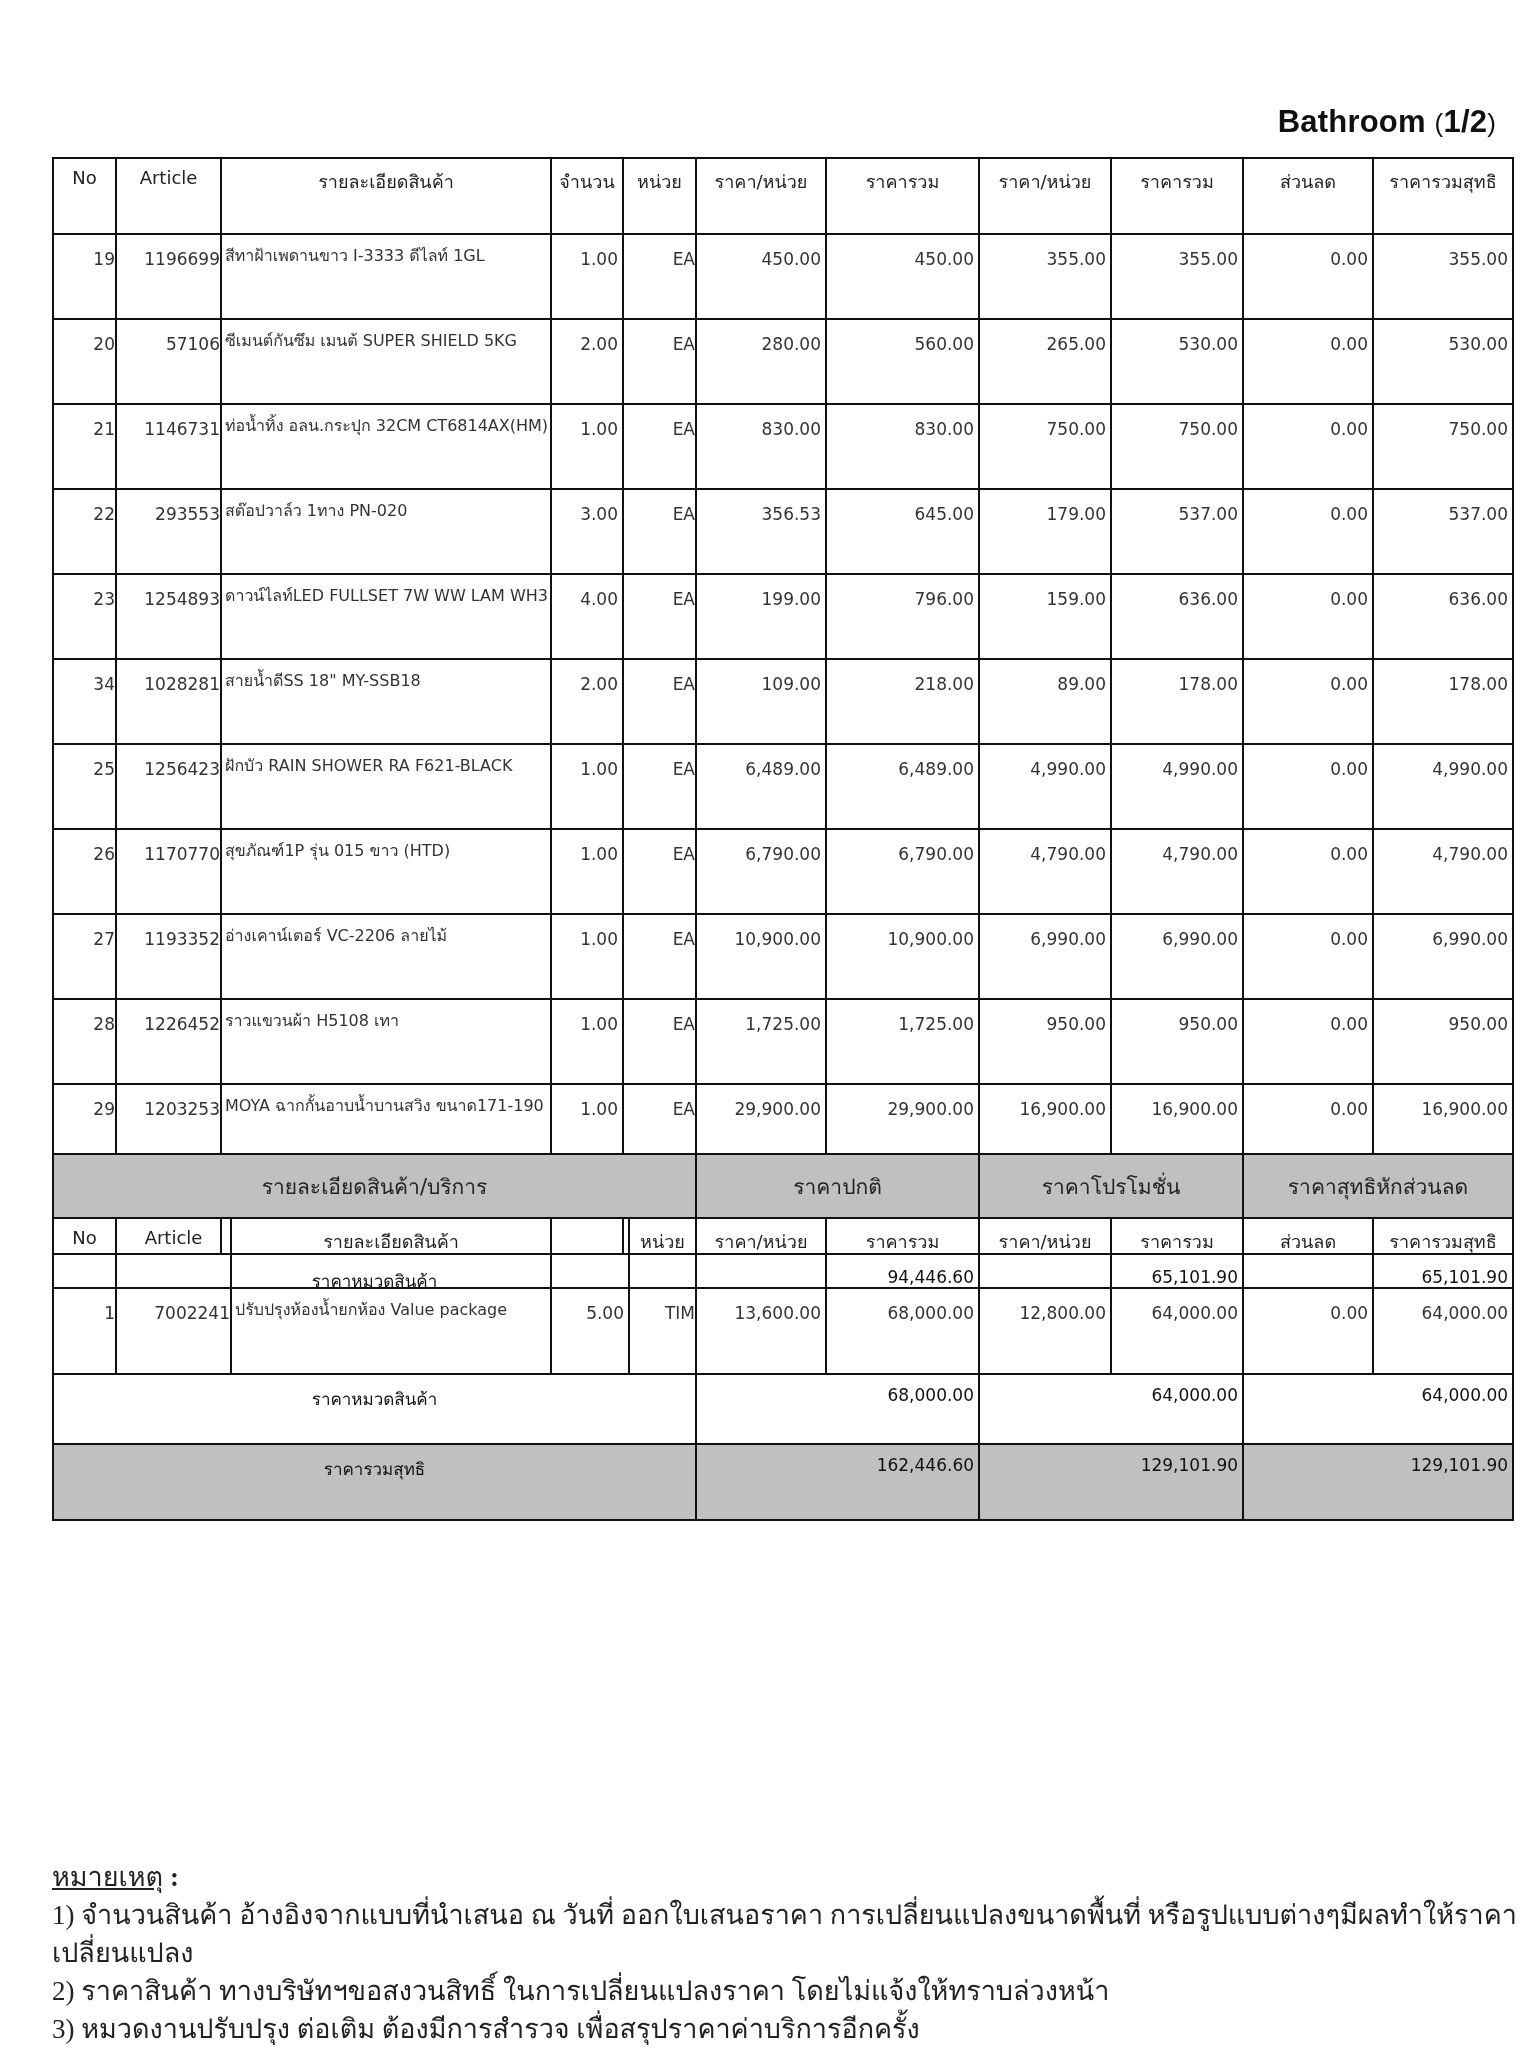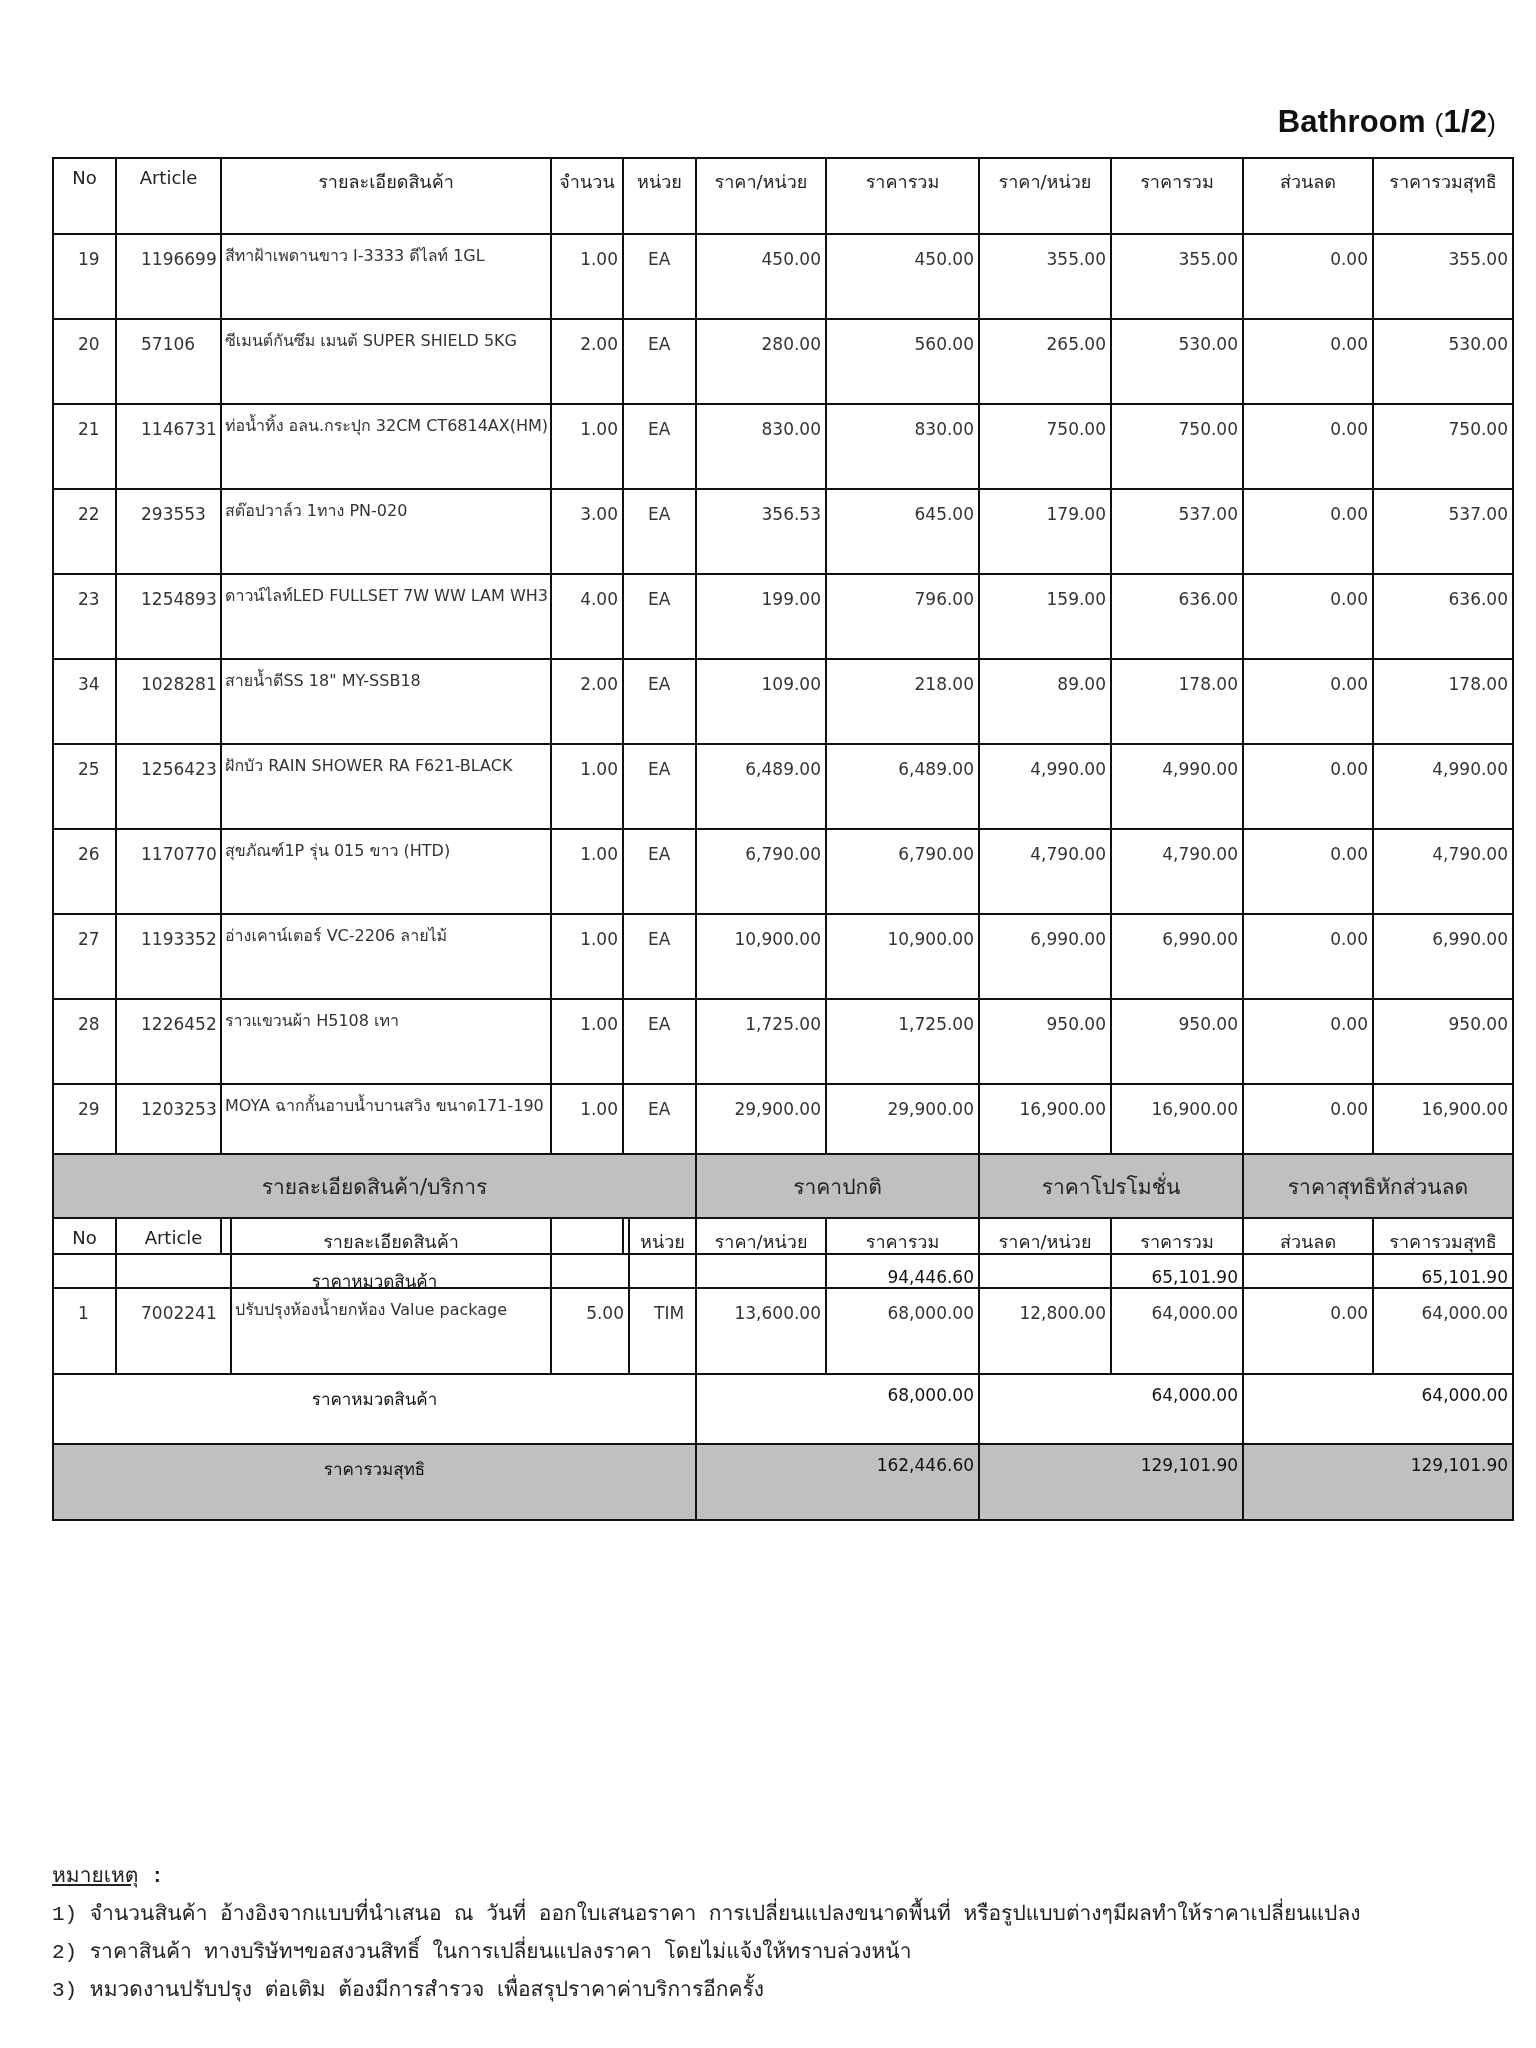--- a/index.html
+++ b/index.html
@@ -6,33 +6,33 @@
   body { width: 1536px; height: 2048px; position: relative; overflow: hidden;
          font-family: "DejaVu Sans", "Liberation Sans", sans-serif; color: #222; }
   .title { position: absolute; right: 40px; top: 104px; font-family: "Liberation Sans", sans-serif;
            font-weight: bold; font-size: 31px; color: #111; letter-spacing: 0.2px; }
   .title .paren { font-weight: normal; font-size: 26px; }
   table { border-collapse: collapse; position: absolute; table-layout: fixed; }
   td, th { border: 2.5px solid #111; padding: 0; font-weight: normal; }
   #t1 { left: 52px; top: 157px; width: 1460px; }
   #t1 th { height: 66px; vertical-align: top; padding-top: 8px; font-size: 18px; text-align: center; color:#222; }
   #t1 td { height: 69px; vertical-align: top; padding-top: 14px; font-size: 17px; color: #333; }
-  .c { text-align: left; padding-left: 24px; }
+  .c { text-align: right; }
   .r { text-align: right; padding-right: 4px !important; }
   .desc { text-align: left; padding-left: 3px !important; padding-top: 8px !important; font-size: 16px !important; white-space: nowrap; overflow: hidden; }
   #t1 tr.sub td { height: 60px; padding-top: 12px; font-size: 17px; color:#111; }
   #t1 tr.sub td.nob { border-bottom: none; }
   .lbl { text-align: center; font-size: 17px; }
   #t2 { left: 52px; top: 1153px; width: 1460px; }
   #t2 tr.grp td { background: #c0c0c0; height: 62px; vertical-align: middle; text-align: center; font-size: 21px; color:#222; }
   #t2 th { height: 60px; vertical-align: top; padding-top: 8px; font-size: 18px; text-align: center; color:#222; }
   #t2 td.v { height: 70px; vertical-align: top; padding-top: 14px; font-size: 17px; color:#333; }
   #t2 tr.sub td { height: 58px; vertical-align: top; padding-top: 10px; font-size: 17px; color:#111; }
   #t2 tr.grand td { background: #c0c0c0; height: 64px; vertical-align: top; padding-top: 10px; font-size: 17px; color:#111; }
-  .notes { position: absolute; left: 52px; top: 1858px; font-family: Liberation Mono, monospace; font-size: 21px; color: #222; line-height: 38px; }
+  .notes { position: absolute; left: 52px; top: 1858px; font-family: Liberation Serif, serif; font-size: 27px; color: #222; line-height: 38px; }
   .notes .head { text-decoration: underline; }
   .notes .colon { font-weight: bold; }
 </style>
 </head>
 <body>
 
 <div class="title">
   <span>Bathroom </span><span class="paren">(</span><span>1/2</span><span class="paren">)</span>
 </div>
 

